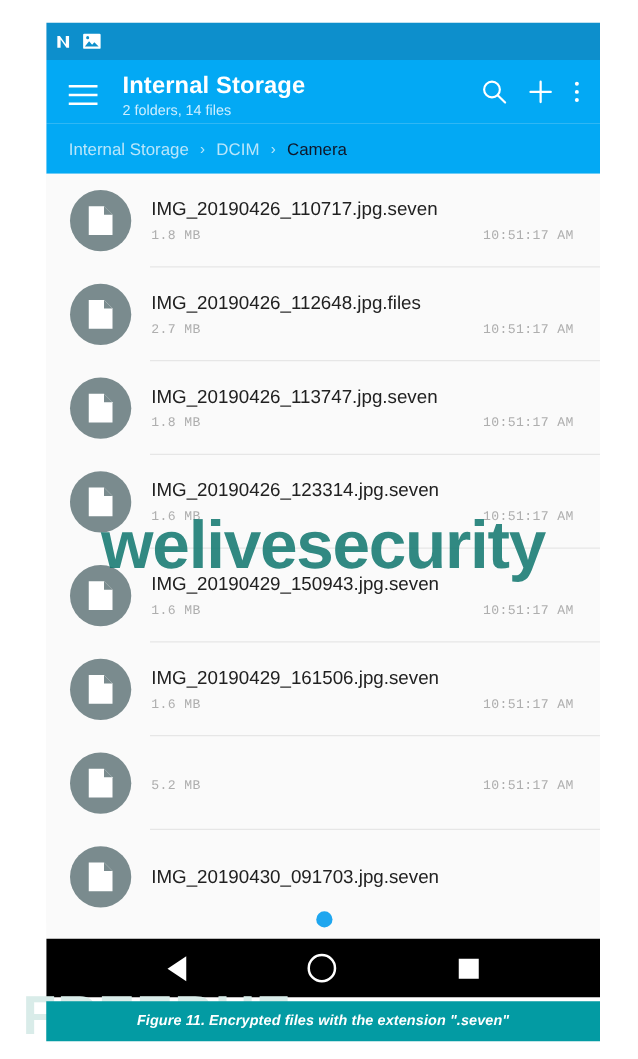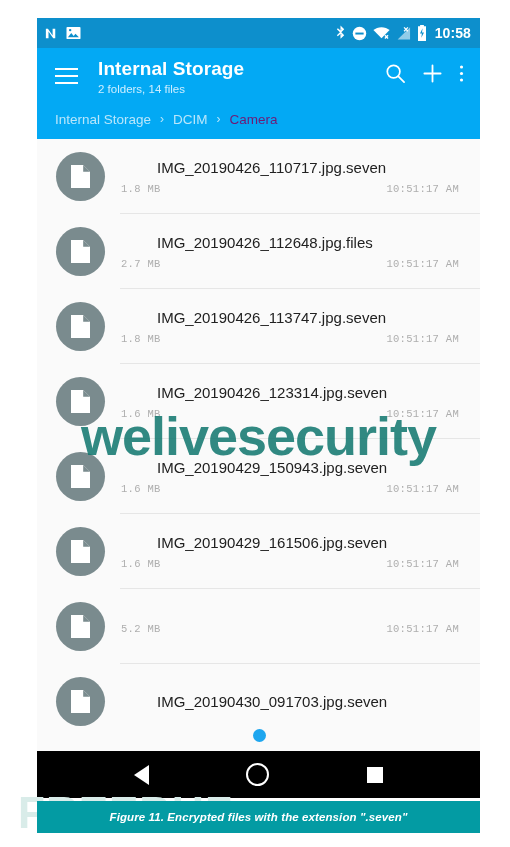--- a/index.html
+++ b/index.html
@@ -104,21 +104,21 @@
     align-items: center;
     padding: 0 14px 0 18px;
     box-sizing: border-box;
     gap: 9px;
   }
   .crumb {
     font-size: 13.5px;
     color: #b9e6fb;
     white-space: nowrap;
   }
-  .crumb.current { color: #701a75; }
+  .crumb.current { color: #0f172a; }
   .crumb-sep {
     font-size: 12px;
     color: #b9e6fb;
     line-height: 1;
   }
 
   
   #file-list {
     background: #fafafa;
     position: relative;
@@ -152,21 +152,20 @@
   .file-meta {
     margin-left: 16px;
     flex: 1;
     min-width: 0;
   }
   .file-name {
     font-size: 15px;
     color: #212121;
     line-height: 20px;
     white-space: nowrap;
-    margin-left: 36px;
   }
   .file-sub {
     display: flex;
     justify-content: space-between;
     margin-top: 5px;
     padding-right: 1px;
   }
   .file-size, .file-time {
     font-family: "Liberation Mono", monospace;
     font-size: 10.5px;
@@ -272,44 +271,20 @@
   <div id="status-bar">
     <div id="status-left">
       <svg class="sb-icon" width="15" height="15" viewBox="0 0 16 16">
         <path d="M2 13V3h2.2l5 7.1V3H12v10H9.8L4.8 5.9V13z" fill="#ffffff"></path>
       </svg>
       <svg class="sb-icon" width="15" height="14" viewBox="0 0 16 15">
         <rect x="0.5" y="1" width="15" height="13" rx="1" fill="#ffffff"></rect>
         <path d="M2 12l3.6-4.6 2.6 3.2 1.9-2.3L13.8 12z" fill="#0d8fcc"></path>
         <circle cx="4.4" cy="4.4" r="1.3" fill="#0d8fcc"></circle>
       </svg>
-    </div>
-    <div id="status-right">
-      <svg class="sb-icon" width="11" height="16" viewBox="0 0 12 18">
-        <path d="M6 0.6l4.2 4.2L6.9 8.1l3.3 3.3L6 15.6V9.9L3 12.6 1.9 11.4 5.4 8.1 1.9 4.8 3 3.6 6 6.3zM7.3 4.9L6.9 4.5v2.1zM6.9 9.6v2.1l.4-.4z" fill="#ffffff"></path>
-      </svg>
-      <svg class="sb-icon" width="15" height="15" viewBox="0 0 16 16">
-        <circle cx="8" cy="8" r="7.2" fill="#ffffff"></circle>
-        <rect x="3.6" y="7" width="8.8" height="2.1" fill="#0d8fcc"></rect>
-      </svg>
-      <svg class="sb-icon" width="17" height="15" viewBox="0 0 18 15">
-        <path d="M9 12.6L.4 3.9C2.7 1.9 5.7.8 9 .8s6.3 1.1 8.6 3.1z" fill="#ffffff"></path>
-        <g fill="#ffffff" stroke="#0d8fcc" stroke-width="0.7">
-          <path d="M12.6 9.4l3.3 3.3M15.9 9.4l-3.3 3.3" stroke="#ffffff" stroke-width="1.5"></path>
-        </g>
-      </svg>
-      <svg class="sb-icon" width="15" height="15" viewBox="0 0 16 16">
-        <path d="M15 1.2v13.3H1.7z" fill="#ffffff" opacity="0.55"></path>
-        <path d="M8.6 1.5l4.1 4.1M12.7 1.5L8.6 5.6" stroke="#ffffff" stroke-width="1.4" fill="none"></path>
-      </svg>
-      <svg class="sb-icon" width="10" height="16" viewBox="0 0 10 16">
-        <path d="M3.1 0h3.8v1.2H9V16H1V1.2h2.1z" fill="#ffffff"></path>
-        <path d="M5.6 3.3L3 8.6h1.9l-.6 4.2L7 7.4H5z" fill="#0d8fcc"></path>
-      </svg>
-      <span id="status-clock">10:58</span>
     </div>
   </div>
 
   <div id="app-bar">
     <div id="hamburger-btn">
       <i></i>
       <i></i>
       <i></i>
     </div>
     <div id="titlebox">

